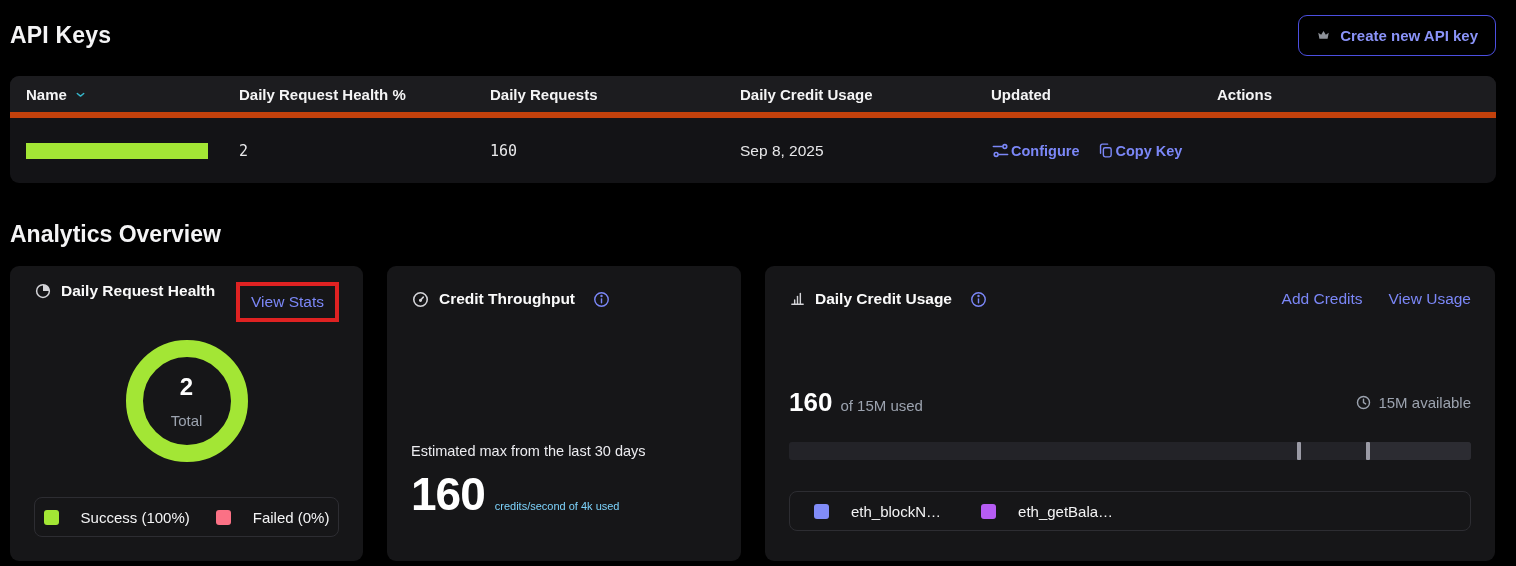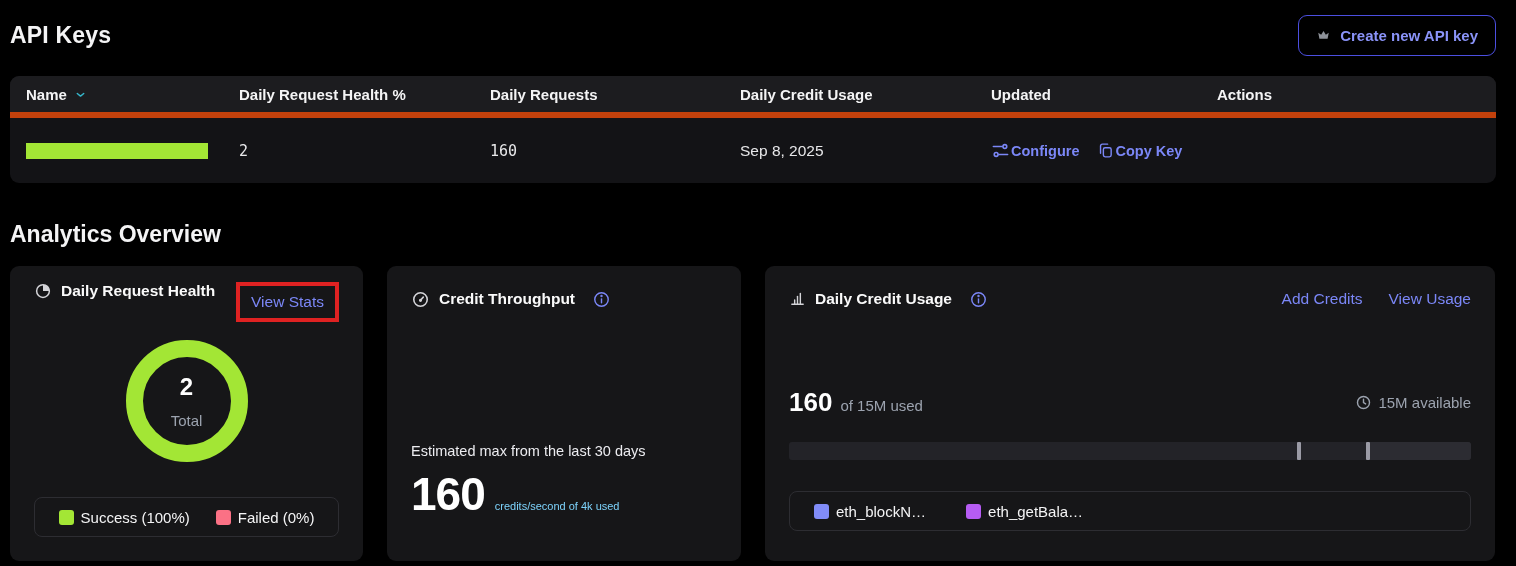--- a/index.html
+++ b/index.html
@@ -59,21 +59,21 @@
     width:122px; height:122px; border-radius:50%;
     border:17px solid #a3e635;
     display:flex; flex-direction:column; align-items:center; justify-content:center;
   }
   .donut-value { font-size:24px; font-weight:bold; color:#fff; }
   .donut-label { font-size:15px; color:#9ca3af; margin-top:11px; }
   .legend-box {
     margin-top:auto; border:1px solid #2d2d32; border-radius:8px; height:40px;
     display:flex; align-items:center; justify-content:center; gap:26px; font-size:15px;
   }
-  .legend-item { display:flex; align-items:center; gap:7px; }
+  .legend-item { display:flex; align-items:center; gap:22px; }
   .swatch { width:15px; height:15px; border-radius:3px; }
 
   
   .throughput-sub { margin-top:auto; font-size:14.5px; color:#ececf0; }
   .throughput-value-row { display:flex; align-items:baseline; gap:10px; margin-top:8px; }
   .big-value { font-size:46px; font-weight:bold; letter-spacing:-1px; color:#fff; }
   .value-caption { font-size:11px; color:#7dd3fc; }
 
   
   .usage-stats { display:flex; align-items:baseline; margin-top:78px; }

